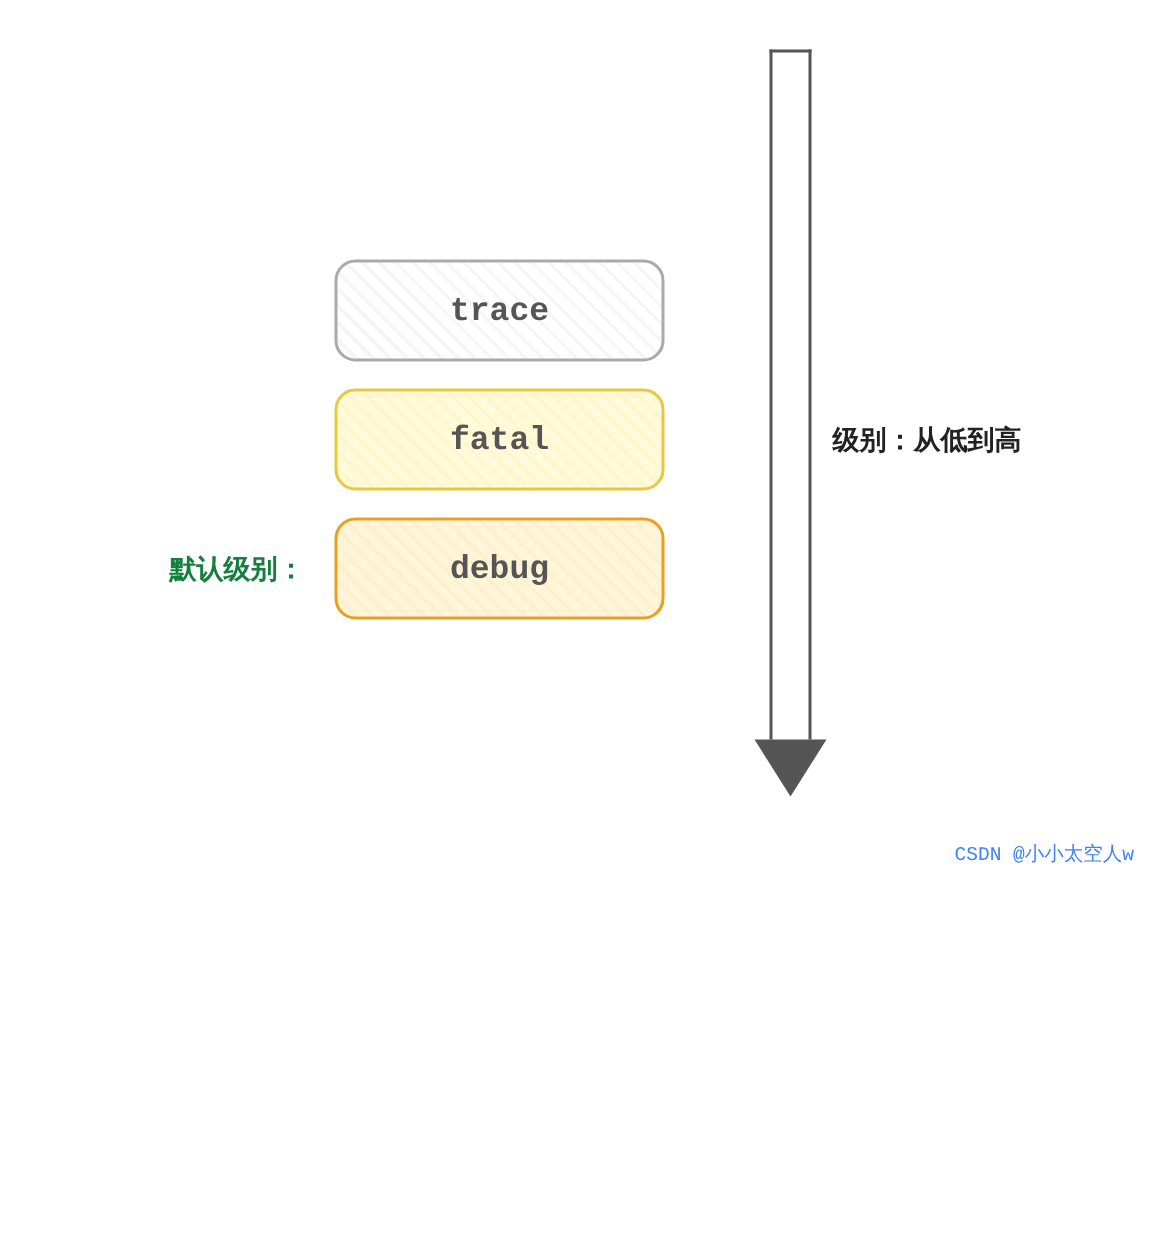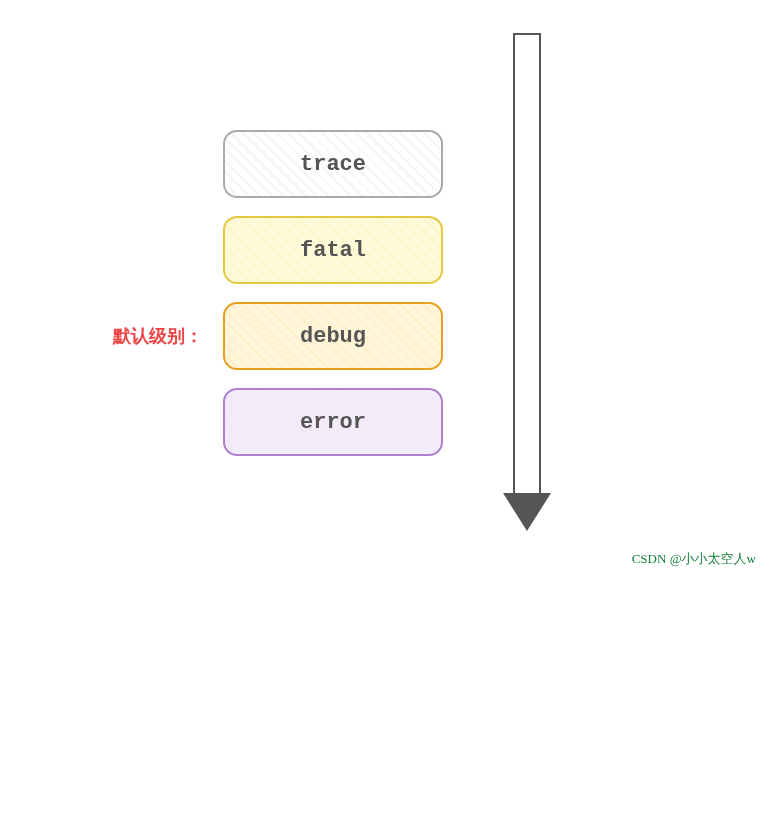--- a/index.html
+++ b/index.html
@@ -35,21 +35,21 @@
       display: flex;
       align-items: center;
       position: relative;
     }
 
     .default-label {
       position: absolute;
       left: -110px;
       font-size: 18px;
       font-weight: bold;
-      color: #ef4444;
+      color: #15803d;
       white-space: nowrap;
       font-family: Liberation Sans, sans-serif;
     }
 
     .level-box {
       width: 220px;
       height: 68px;
       border-radius: 14px;
       display: flex;
       align-items: center;
@@ -172,25 +172,25 @@
       width: 0;
       height: 0;
       border-left: 24px solid transparent;
       border-right: 24px solid transparent;
       border-top: 38px solid #555;
     }
 
     
     .watermark {
       position: absolute;
-      bottom: 18px;
+      bottom: 8px;
       right: 18px;
       font-size: 13px;
-      color: #15803d;
-      font-family: Liberation Serif, serif;
+      color: #3b82f6;
+      font-family: Liberation Mono, monospace;
     }
   </style>
 </head>
 <body>
 
 <div class="container">
 
   <div class="left-section">
 
     <div class="level-row">
@@ -206,29 +206,25 @@
     </div>
 
     <div class="level-row" style="position:relative;">
       <span class="default-label">默认级别：</span>
       <div class="level-box box-info">
         <span>debug</span>
       </div>
     </div>
 
 
-    <div class="level-row">
-      <div class="level-box box-error">
-        <span>error</span>
-      </div>
-    </div>
 
 
   </div>
 
   <div class="arrow-section">
     <div class="arrow-shaft"></div>
     <div class="arrow-head"></div>
+    <span class="arrow-label">级别：从低到高</span>
   </div>
 
   <div class="watermark">CSDN @小小太空人w</div>
 
 </div>
 
 </body></html>

